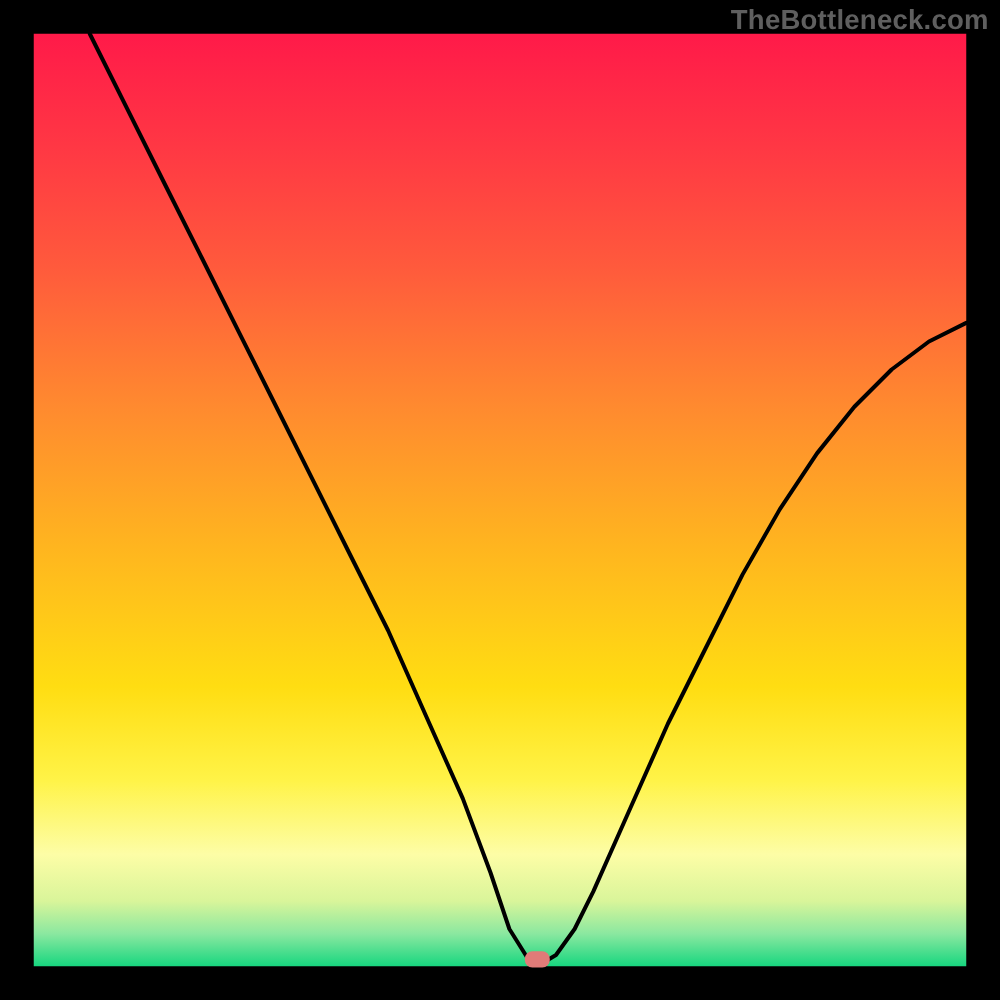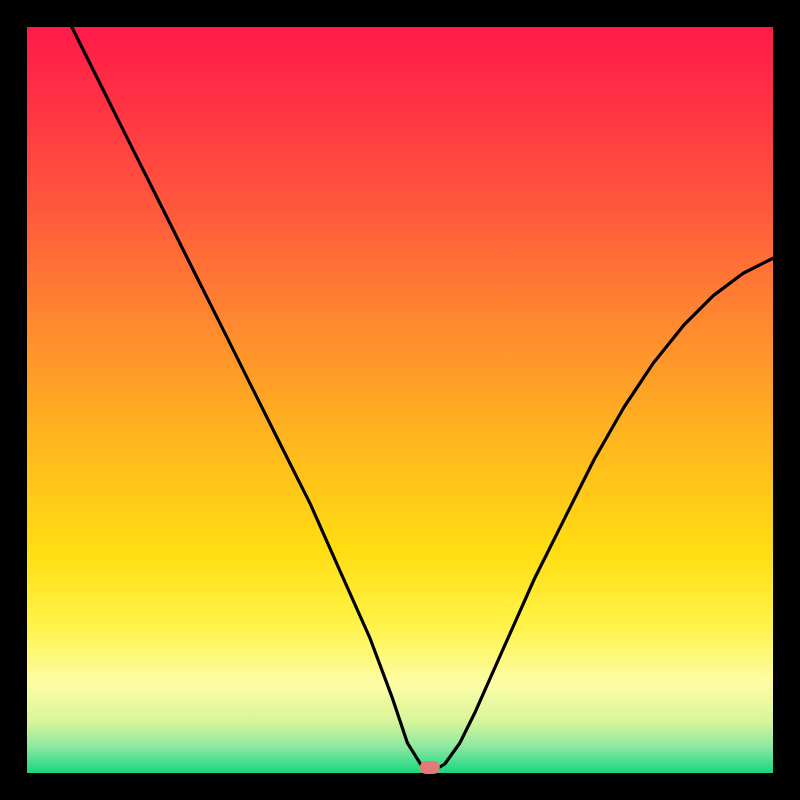--- a/index.html
+++ b/index.html
@@ -25,20 +25,21 @@
     color: #5f5f5f;
     letter-spacing: 0.2px;
   }
   svg {
     display: block;
   }
 </style>
 </head>
 <body>
 <div class="frame">
+  <span class="watermark">TheBottleneck.com</span>
 
   <svg id="chart-svg" width="800" height="800" viewBox="0 0 800 800">
     <defs>
       <linearGradient id="bg-grad" x1="0" y1="0" x2="0" y2="1">
 
       <stop offset="0%" stop-color="#ff1a49"></stop>
           <stop offset="12%" stop-color="#ff3744"></stop>
           <stop offset="25%" stop-color="#ff5a3c"></stop>
           <stop offset="40%" stop-color="#ff8a2f"></stop>
           <stop offset="55.00000000000001%" stop-color="#ffb51f"></stop>

